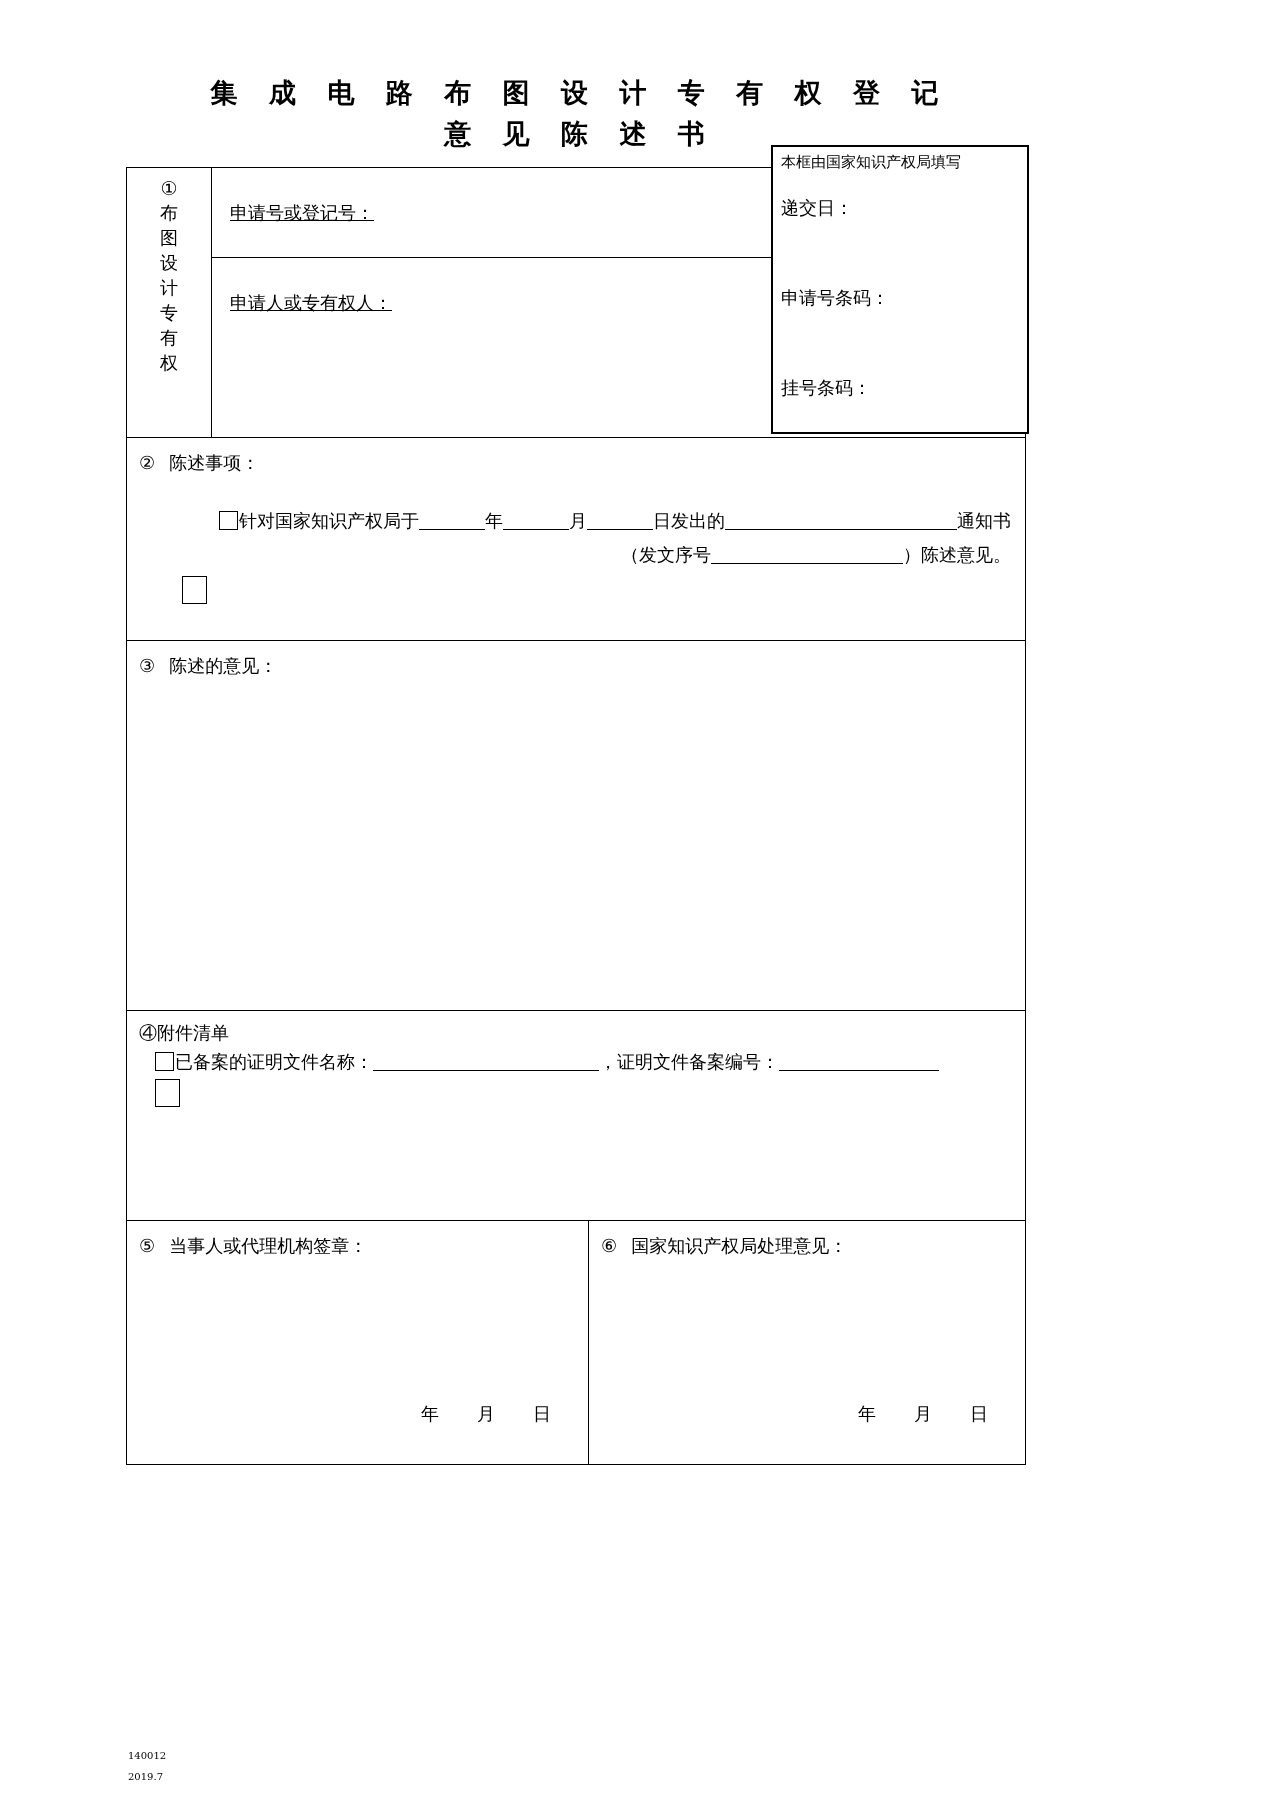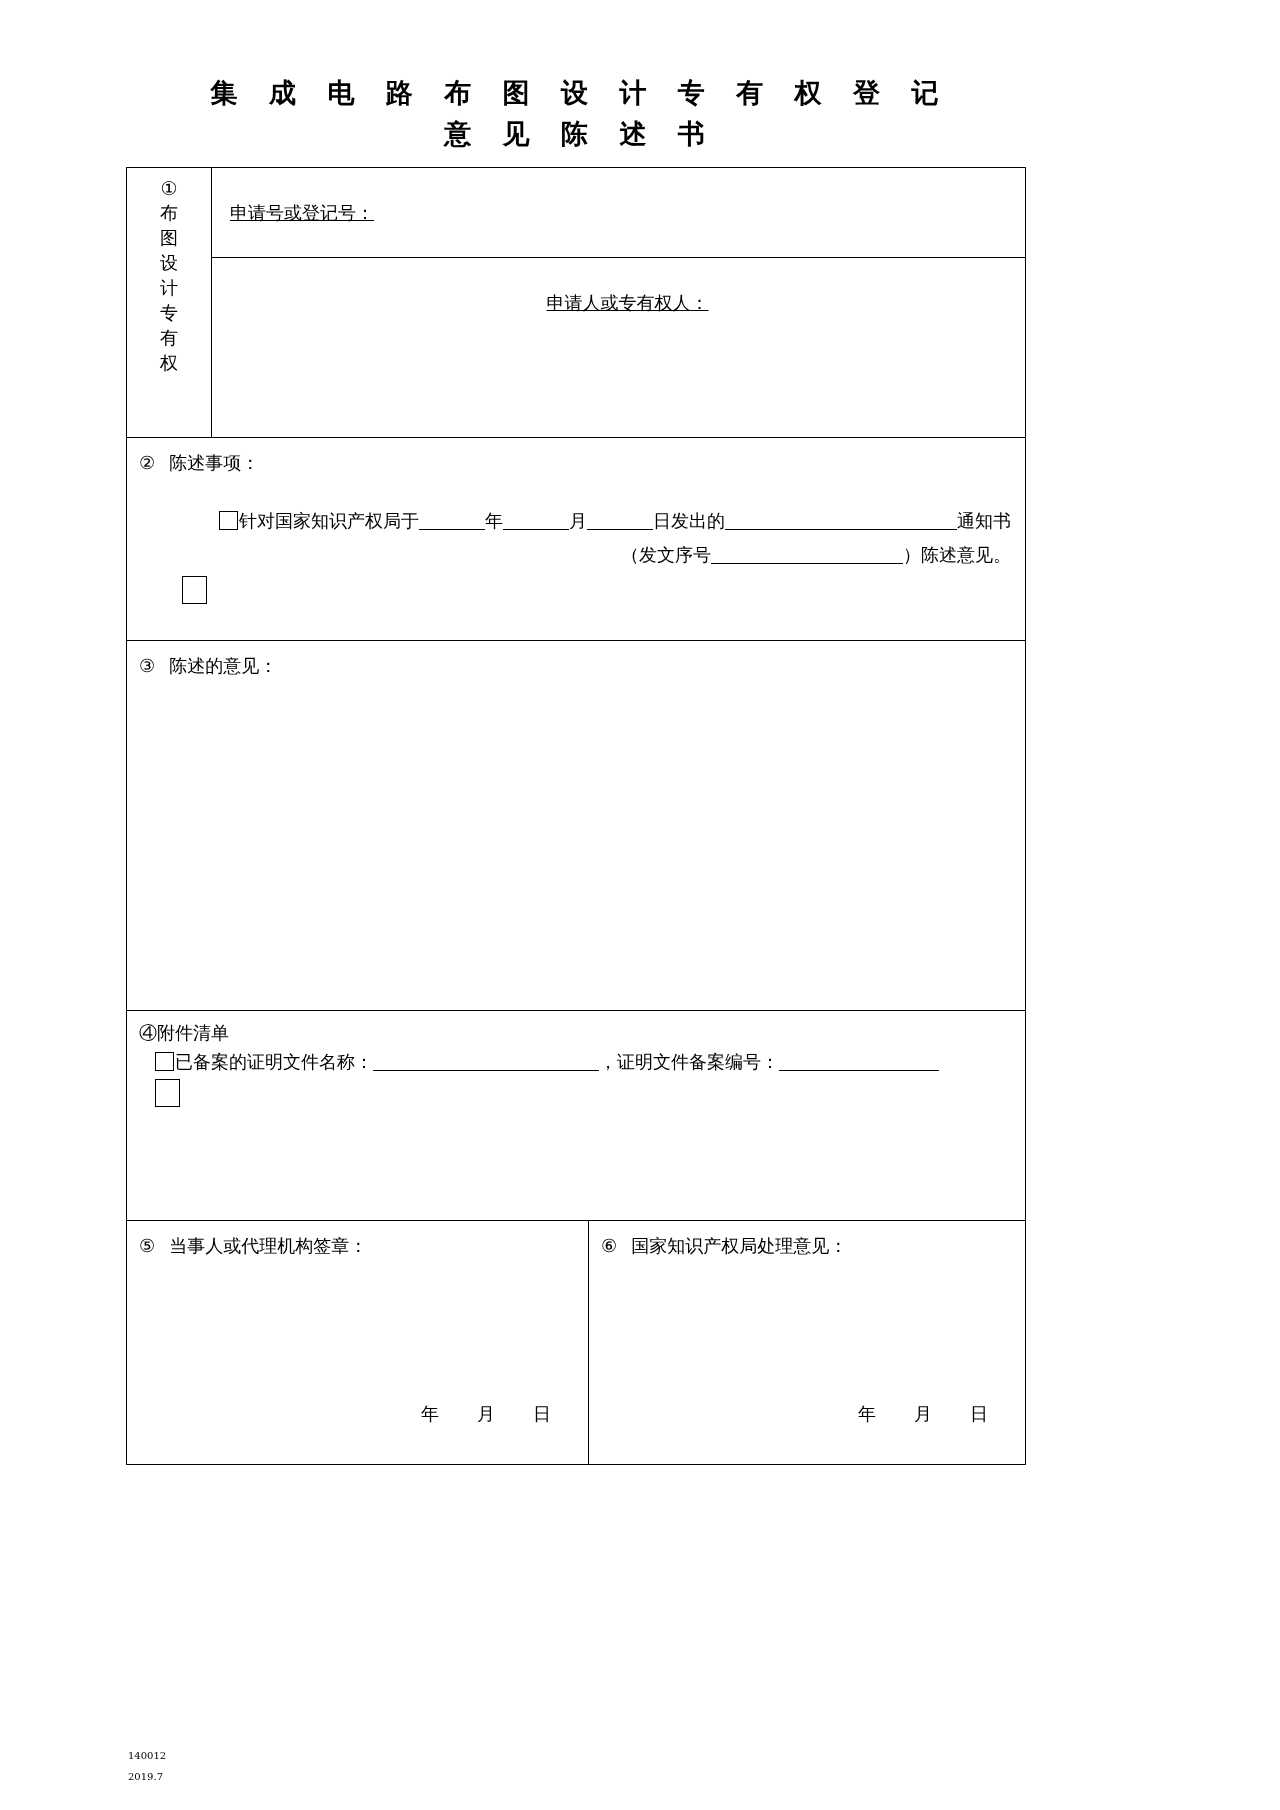--- a/index.html
+++ b/index.html
@@ -86,21 +86,21 @@
   }
   .field-row {
     box-sizing: border-box;
     display: flex;
     align-items: center;
     padding-left: 18px;
     font-size: 18px;
   }
   .fr1 { height: 90px; border-bottom: 1.2px solid #000; }
   .fr2 { height: 90px; border-bottom: 1.2px solid #000; }
-  .fr3 { height: 90px; justify-content: center; }
+  .fr3 { height: 90px; }
 
   
   .office-box {
     position: absolute;
     left: 771px;
     top: 145px;
     width: 258px;
     height: 289px;
     border: 2.5px solid #000;
     box-sizing: border-box;
@@ -329,19 +329,25 @@
           <span class="num">⑥</span><span>国家知识产权局处理意见：</span>
         </div>
         <div class="ymd">
           <span>年</span><span>月</span><span>日</span>
         </div>
       </div>
     </div>
 
   </div>
 
+  <div class="office-box">
+    <div class="office-head">本框由国家知识产权局填写</div>
+    <div class="office-item oi1">递交日：</div>
+    <div class="office-item oi2">申请号条码：</div>
+    <div class="office-item oi3">挂号条码：</div>
+  </div>
 
   <div class="footer">
     <div>140012</div>
     <div>2019.7</div>
   </div>
 
 </div>
 
 </body></html>

